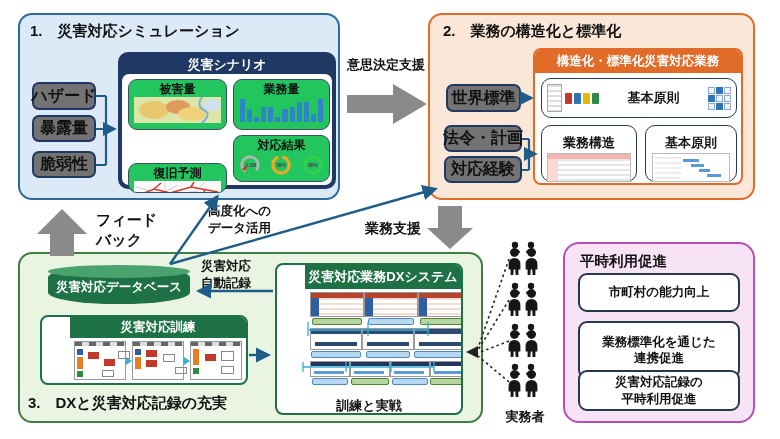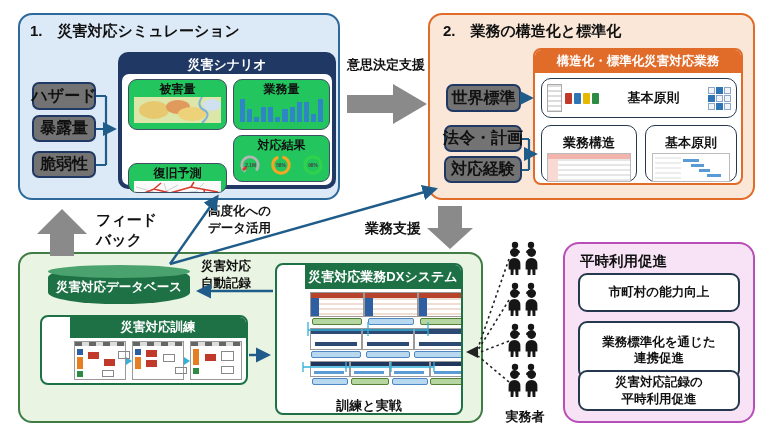--- a/index.html
+++ b/index.html
@@ -218,20 +218,21 @@
     <div class="lbl">基本原則</div>
     <div class="gantt-thumb">
       <span class="gbar" style="left:30px;top:5px;width:16px;"></span>
       <span class="gbar" style="left:38px;top:10px;width:13px;"></span>
       <span class="gbar" style="left:46px;top:15px;width:11px;"></span>
       <span class="gbar" style="left:54px;top:20px;width:14px;"></span>
     </div>
   </div>
 
   <div id="box3" class="bigbox"></div>
+  <div class="box-title" style="left:28px;top:394px;">3.　DXと災害対応記録の充実</div>
 
   <div id="cylinder">
     <span>災害対応データベース</span>
   </div>
 
   <div class="conlbl pre" style="left:201px;top:258px;font-size:12.5px;line-height:1.35;">災害対応
 自動記録</div>
 
   <div id="training" class="greenpanel">
     <div class="greenhd">災害対応訓練</div>

